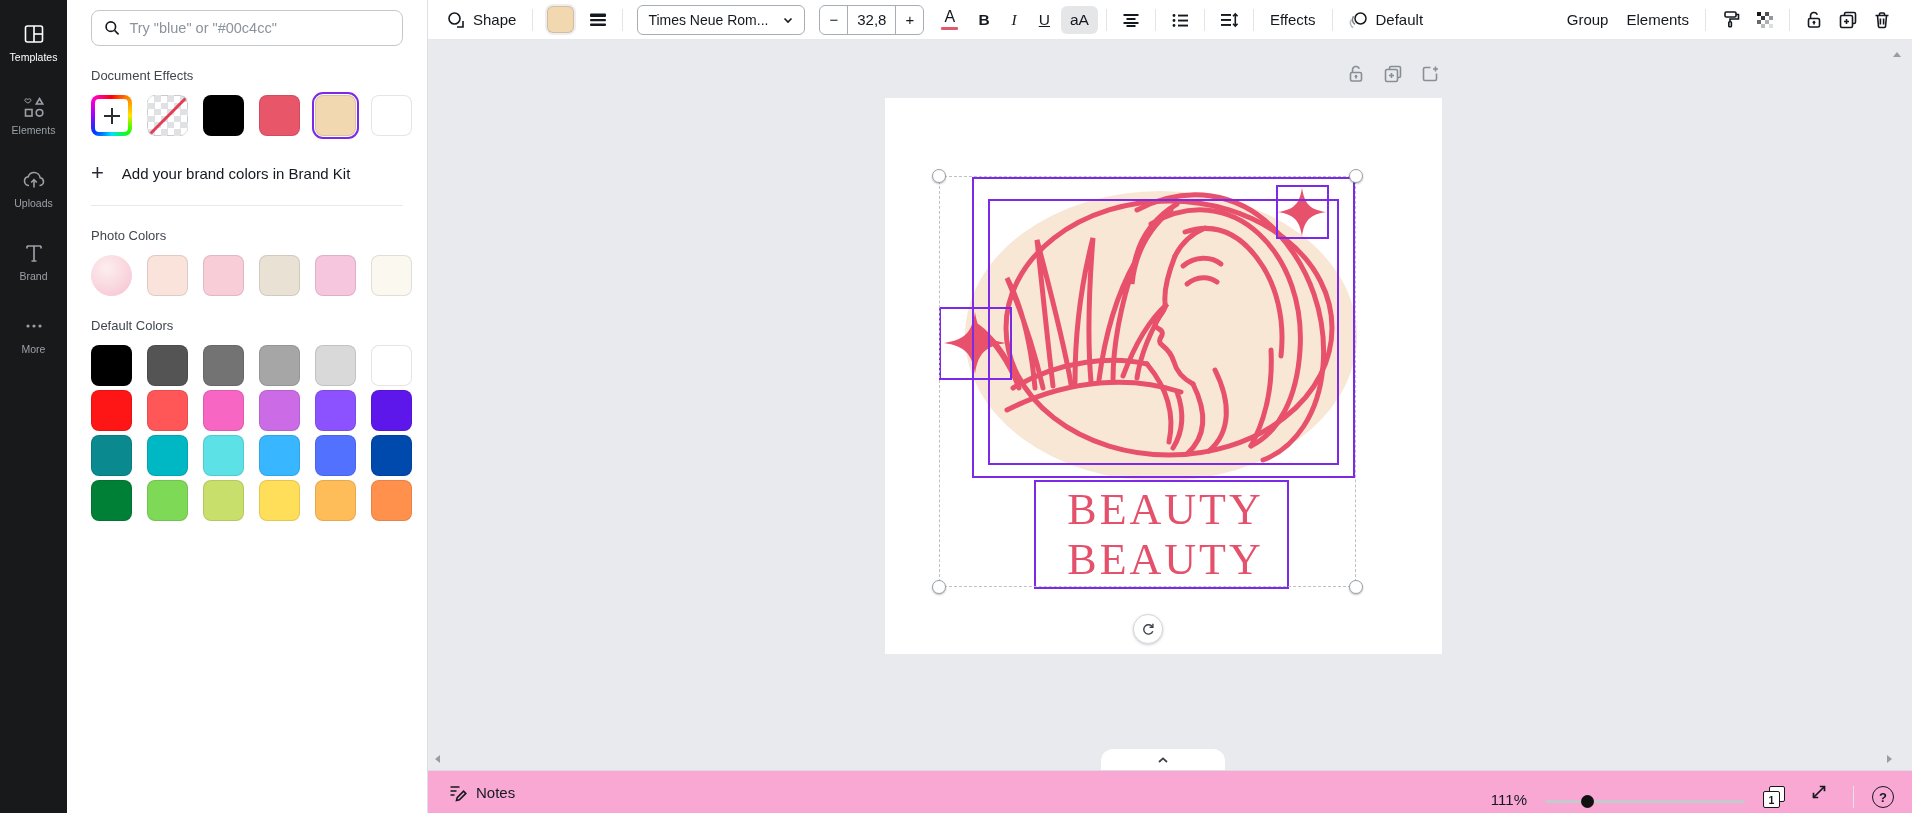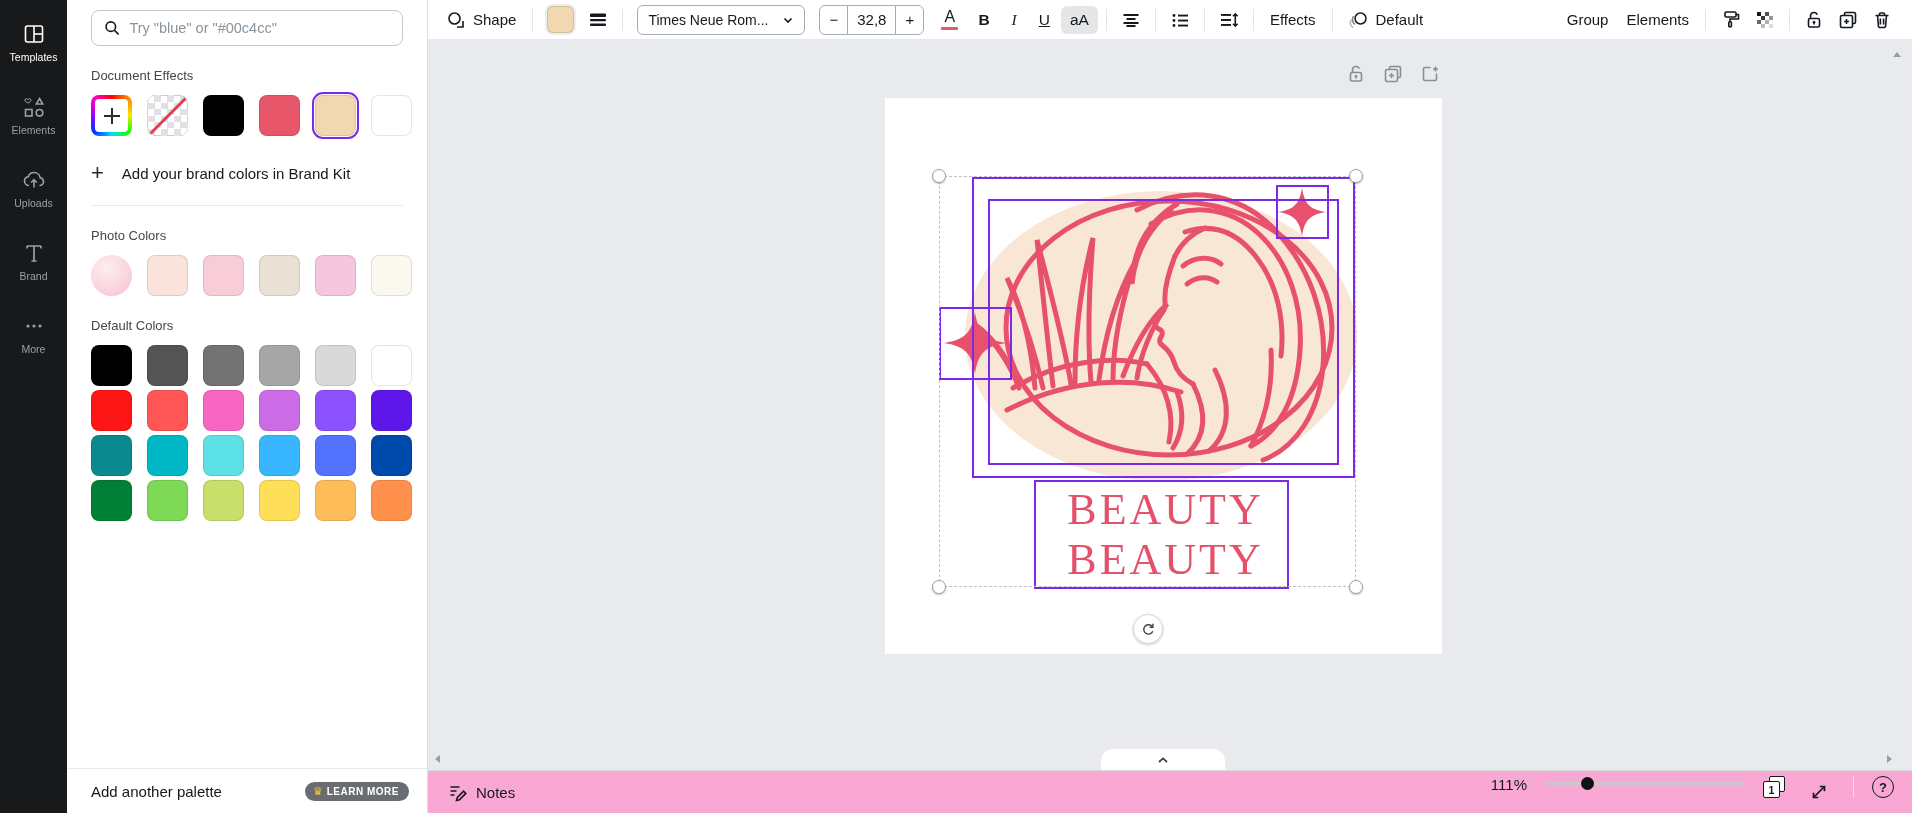--- a/index.html
+++ b/index.html
@@ -79,21 +79,21 @@
   .handle { position:absolute; width:14px; height:14px; border-radius:50%; background:#fff; border:1.5px solid #9aa1a9; box-shadow:0 1px 2px rgba(0,0,0,.25); cursor:nwse-resize; }
   .sparkle { position:absolute; cursor:move; }
   .rotate-handle { position:absolute; left:705px; top:574px; width:30px; height:30px; border-radius:50%; background:#fff; border:1px solid #d6d9dd; box-shadow:0 1px 3px rgba(0,0,0,.2); display:flex; align-items:center; justify-content:center; cursor:grab; }
   .add-page { position:absolute; left:457px; top:639px; width:557px; height:38px; background:#e2e4e9; border:none; border-radius:8px; font-size:14.5px; color:#14191f; font-family:inherit; cursor:pointer; }
   .notch { position:absolute; left:673px; bottom:0; width:124px; height:21px; background:#fff; border-radius:12px 12px 0 0; display:flex; align-items:center; justify-content:center; cursor:pointer; }
   .scroll-arrow { position:absolute; cursor:pointer; opacity:.75; }
 
   
   .statusbar { height:43px; background:#f9a8d4; border-top:1px solid #dadde0; display:flex; align-items:center; padding:0 18px 0 20px; flex:none; }
   .notes { display:flex; align-items:center; gap:9px; font-size:15px; font-weight:500; cursor:pointer; }
-  .sb-right { margin-left:auto; display:flex; align-items:flex-start; gap:18px; }
+  .sb-right { margin-left:auto; display:flex; align-items:flex-end; gap:18px; }
   .zoom-label { font-size:15px; font-weight:500; cursor:default; }
   .slider { width:200px; height:14px; position:relative; cursor:pointer; }
   .slider .track { position:absolute; top:6px; left:0; right:0; height:2.5px; background:#c6c9cd; border-radius:2px; }
   .slider .thumb { position:absolute; top:1px; left:36px; width:13px; height:13px; background:#111; border-radius:50%; }
   .pagecount { position:relative; width:22px; height:22px; cursor:pointer; }
   .pagecount .back { position:absolute; right:0; top:0; width:16px; height:16px; border:1.5px solid #14191f; border-radius:2px; background:#fff; }
   .pagecount .front { position:absolute; left:0; bottom:0; width:17px; height:17px; border:1.5px solid #14191f; border-radius:2px; background:#fff; font-size:10.5px; font-weight:bold; display:flex; align-items:center; justify-content:center; }
   .sb-divider { width:1px; height:22px; background:#e2e4e7; }
   .help { width:22px; height:22px; border:1.8px solid #14191f; border-radius:50%; font-size:13px; font-weight:bold; display:flex; align-items:center; justify-content:center; cursor:pointer; }
 
@@ -206,27 +206,20 @@
           <div class="swatch" style="background: rgb(0, 74, 173);"></div>
           <div class="swatch" style="background: rgb(0, 128, 55);"></div>
           <div class="swatch" style="background: rgb(126, 217, 87);"></div>
           <div class="swatch" style="background: rgb(200, 224, 107);"></div>
           <div class="swatch" style="background: rgb(255, 222, 89);"></div>
           <div class="swatch" style="background: rgb(255, 189, 89);"></div>
           <div class="swatch" style="background: rgb(255, 145, 77);"></div>
         </div>
     </div>
 
-    <div class="panel-footer">
-      <span class="add-palette">Add another palette</span>
-      <span class="learnmore">
-        <span class="crown">♛</span>
-        <span class="lm-text">LEARN MORE</span>
-      </span>
-    </div>
   </aside>
 
   <div class="editor">
 
     <div class="toolbar">
       <div class="tb-btn">
         <svg class="ic" width="20" height="20" viewBox="0 0 20 20" fill="none" stroke="#14191f" stroke-width="1.6">
             <circle cx="8.5" cy="8.5" r="5.5"></circle>
             <path d="M11 17h6v-6"></path>
           </svg>

